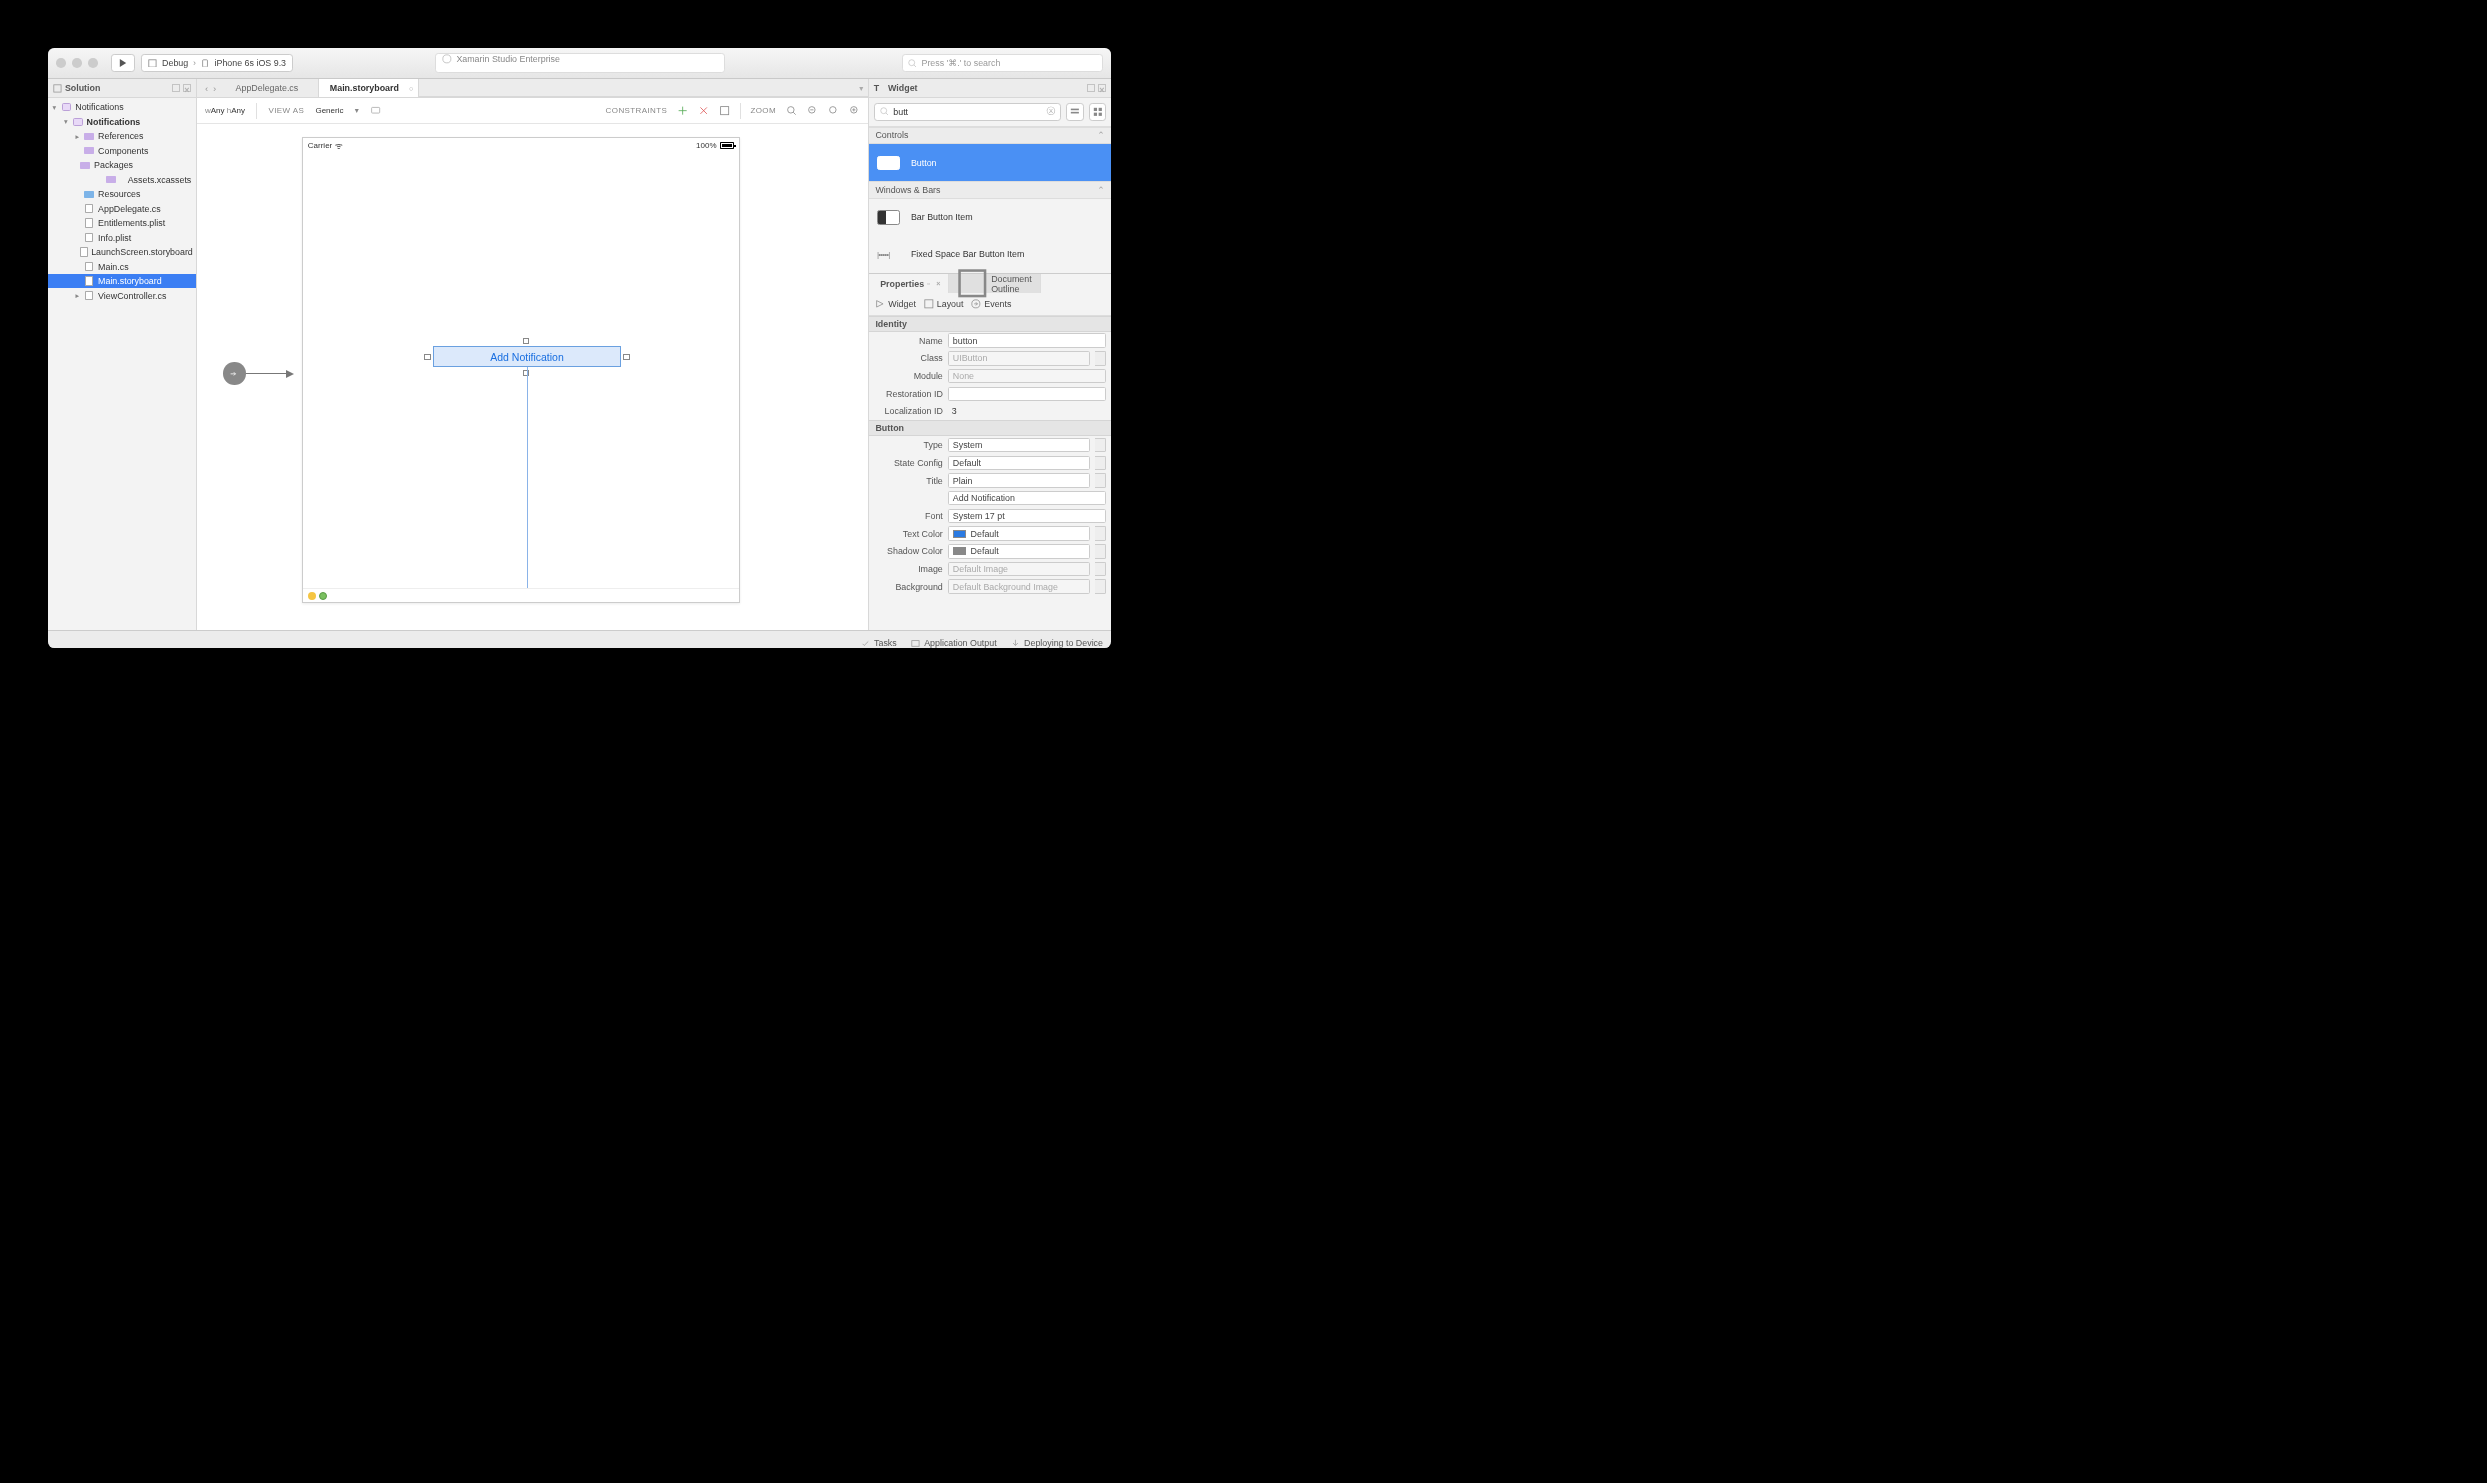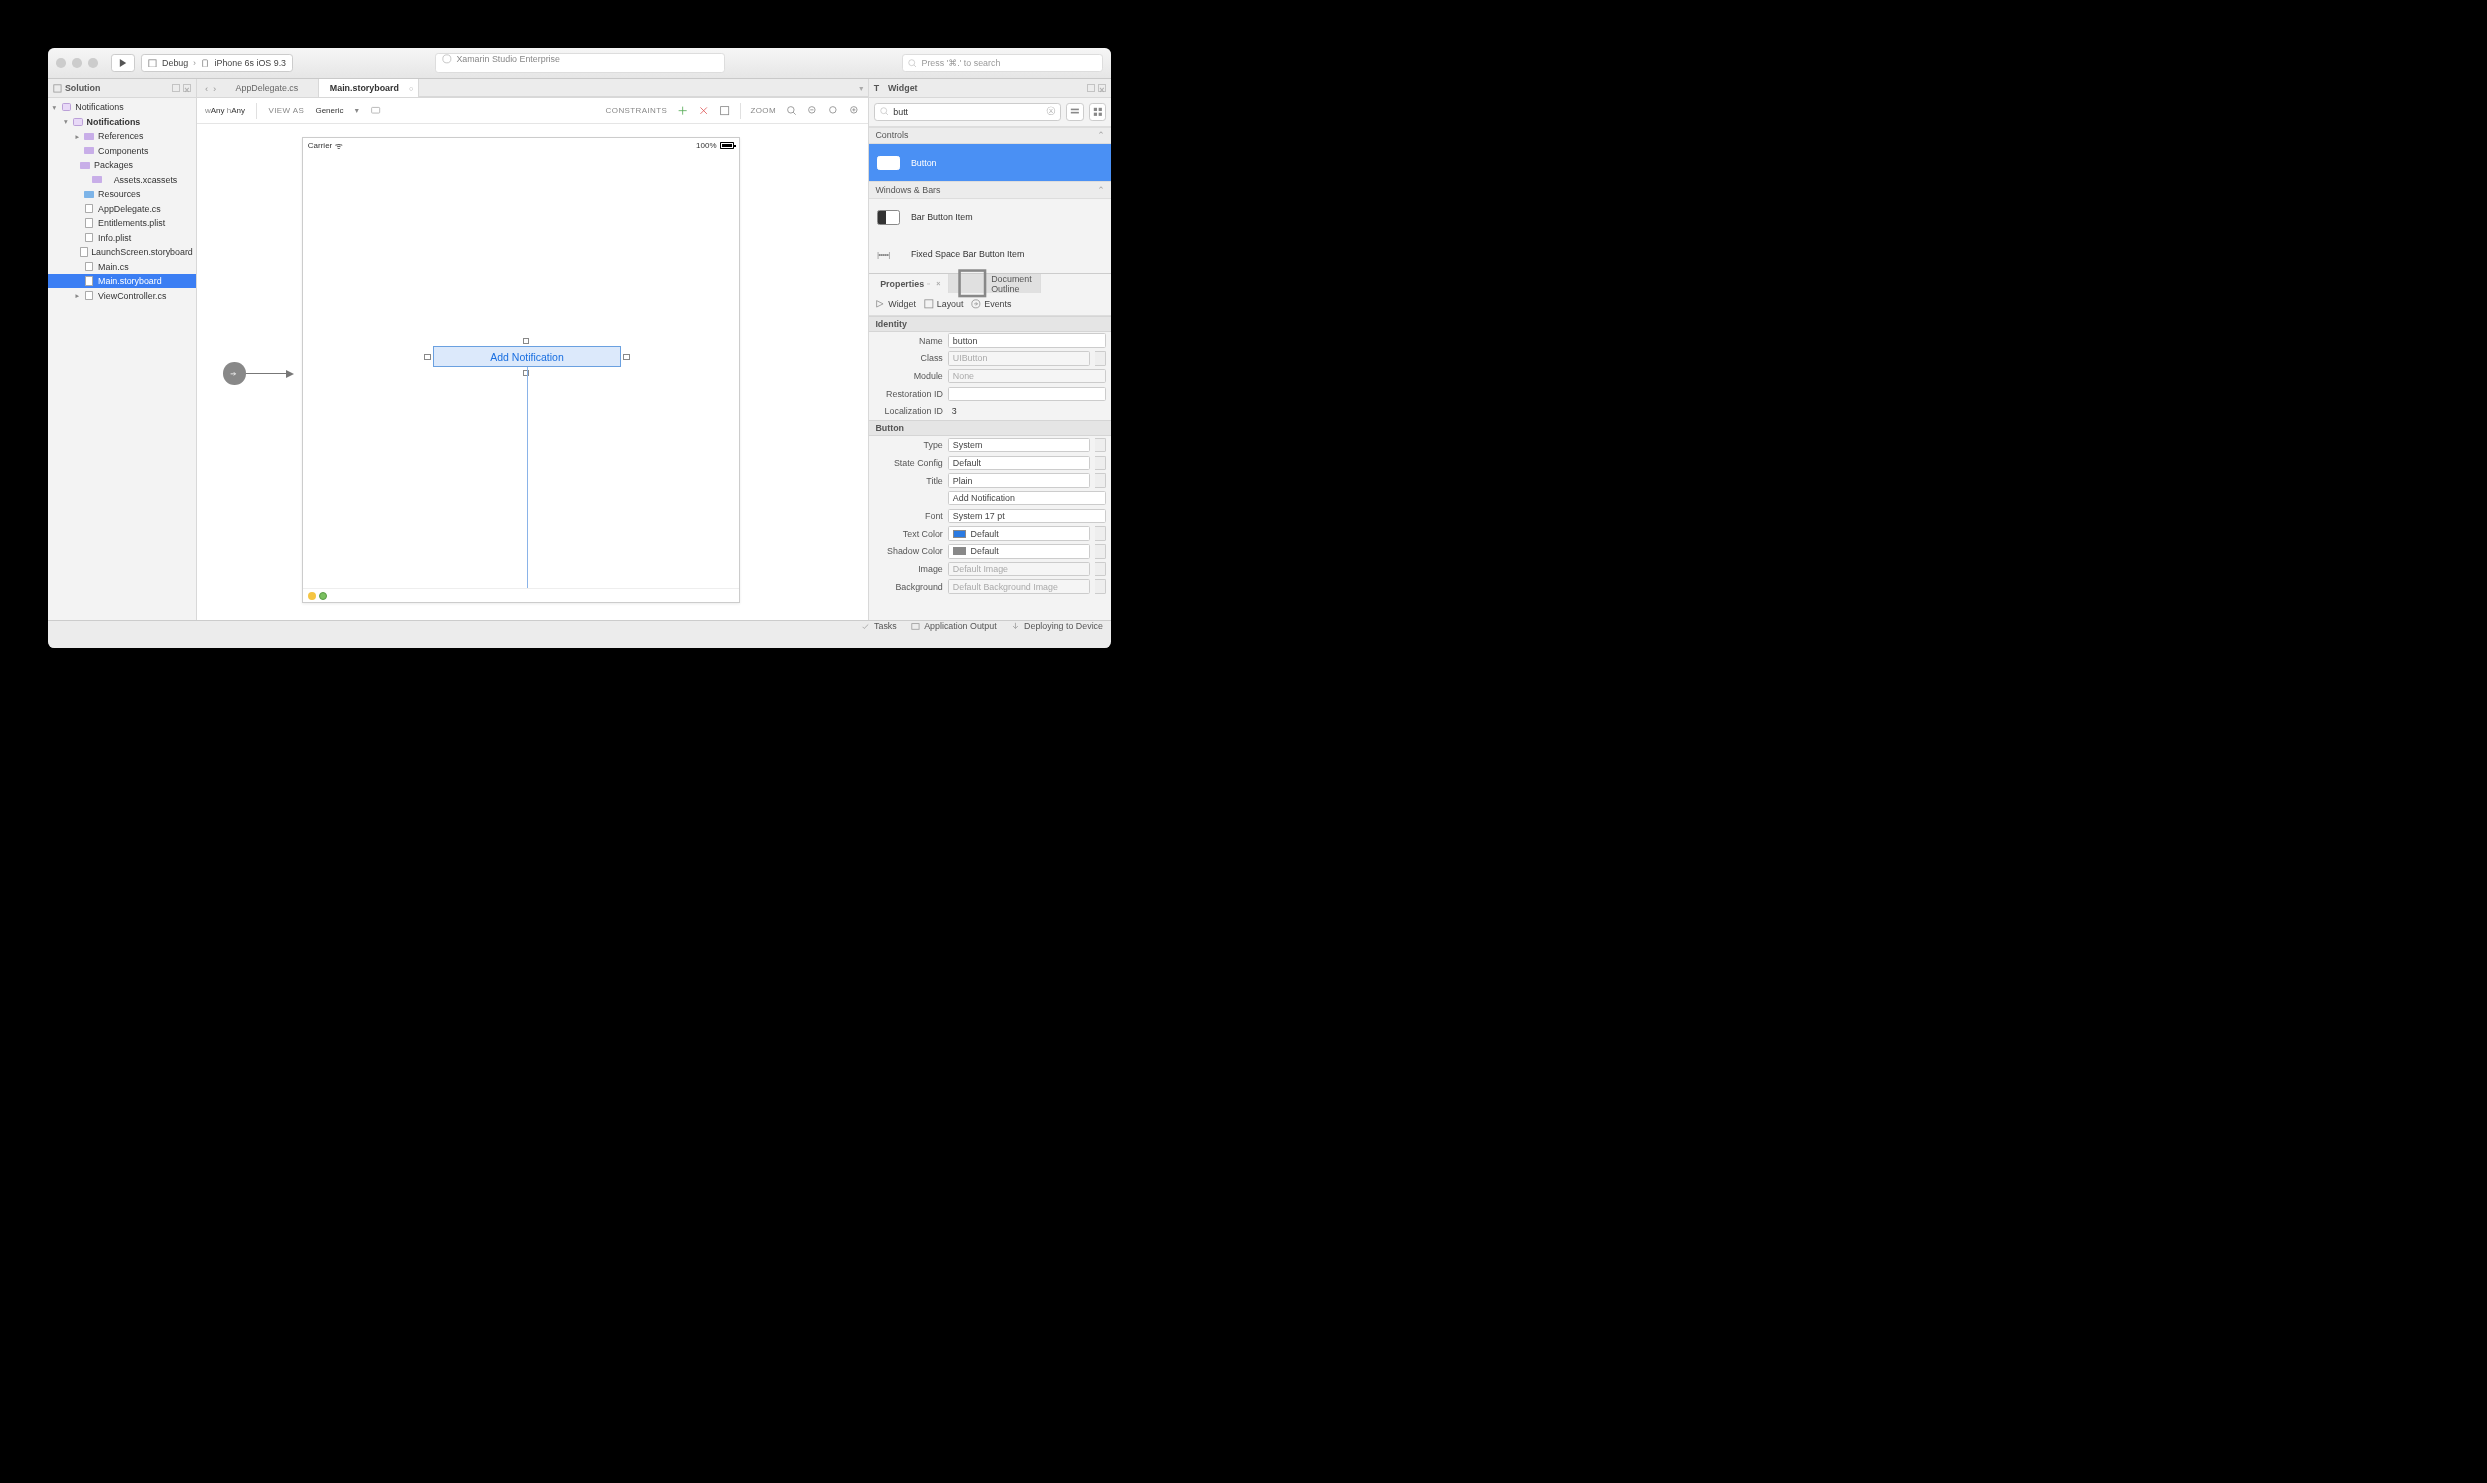--- a/index.html
+++ b/index.html
@@ -88,21 +88,21 @@
   .props-sub svg{width:9.7px;height:9.7px;opacity:.7;}
   .props-body { flex:1; overflow:auto;}
   .prop-sec { height:16px; background:#e5e5e5; border-top:0.8px solid #d5d5d5; border-bottom:0.8px solid #d5d5d5; display:flex; align-items:center; padding:0 6.4px; font-size:8.9px; font-weight:600; color:#555;}
   .prop-row { display:flex; align-items:center; height:17.7px; padding:0 4.8px; gap:5px; font-size:8.9px;}
   .prop-row label{ width:69px; text-align:right; color:#555;}
   .prop-row .val { flex:1; height:14.5px; background:#fff; border:0.8px solid #ccc; border-radius:1.6px; padding:0 4px; display:flex; align-items:center; font-size:8.9px; color:#444;}
   .prop-row .val.disabled{ background:#f5f5f5; color:#aaa;}
   .prop-row .val .swatch{width:13px;height:8px;margin-right:4.8px; border:0.8px solid #888;}
   .prop-row .stepper{width:11.3px;height:14.5px;background:#eee;border:0.8px solid #ccc;border-left:none;border-radius:0 1.6px 1.6px 0;}
   
-  .statusbar { height:28px; background:#ececec; border-top:0.8px solid #ccc; display:flex; align-items:flex-start; justify-content:flex-end; gap:14.5px; padding:0 8px; font-size:8.9px; color:#555;}
+  .statusbar { height:18px; background:#ececec; border-top:0.8px solid #ccc; display:flex; align-items:flex-end; justify-content:flex-end; gap:14.5px; padding:0 8px; font-size:8.9px; color:#555;}
   .statusbar .itm{display:flex;align-items:center;gap:4px;}
   .statusbar svg{width:8.9px;height:8.9px;opacity:.6;}
 </style>
 </head>
 <body>
 <div class="outer">
 <div class="window">
 
   <div class="titlebar">
     <div class="traffic">
@@ -184,21 +184,21 @@
                 </span>
                 <span>Components</span>
               </div>
               <div class="tree-row" style="padding-left: 22px;">
                 <span class="disc"></span>
                 <span class="ico">
                   <span class="ico-folder purple"></span>
                 </span>
                 <span>Packages</span>
               </div>
-              <div class="tree-row" style="padding-left: 26px; gap: 11px;">
+              <div class="tree-row" style="padding-left: 40px; gap: 11px;">
                 <span class="disc"></span>
                 <span class="ico">
                   <span class="ico-folder purple"></span>
                 </span>
                 <span>Assets.xcassets</span>
               </div>
               <div class="tree-row" style="padding-left: 26px;">
                 <span class="disc"></span>
                 <span class="ico">
                   <span class="ico-folder blue"></span>

